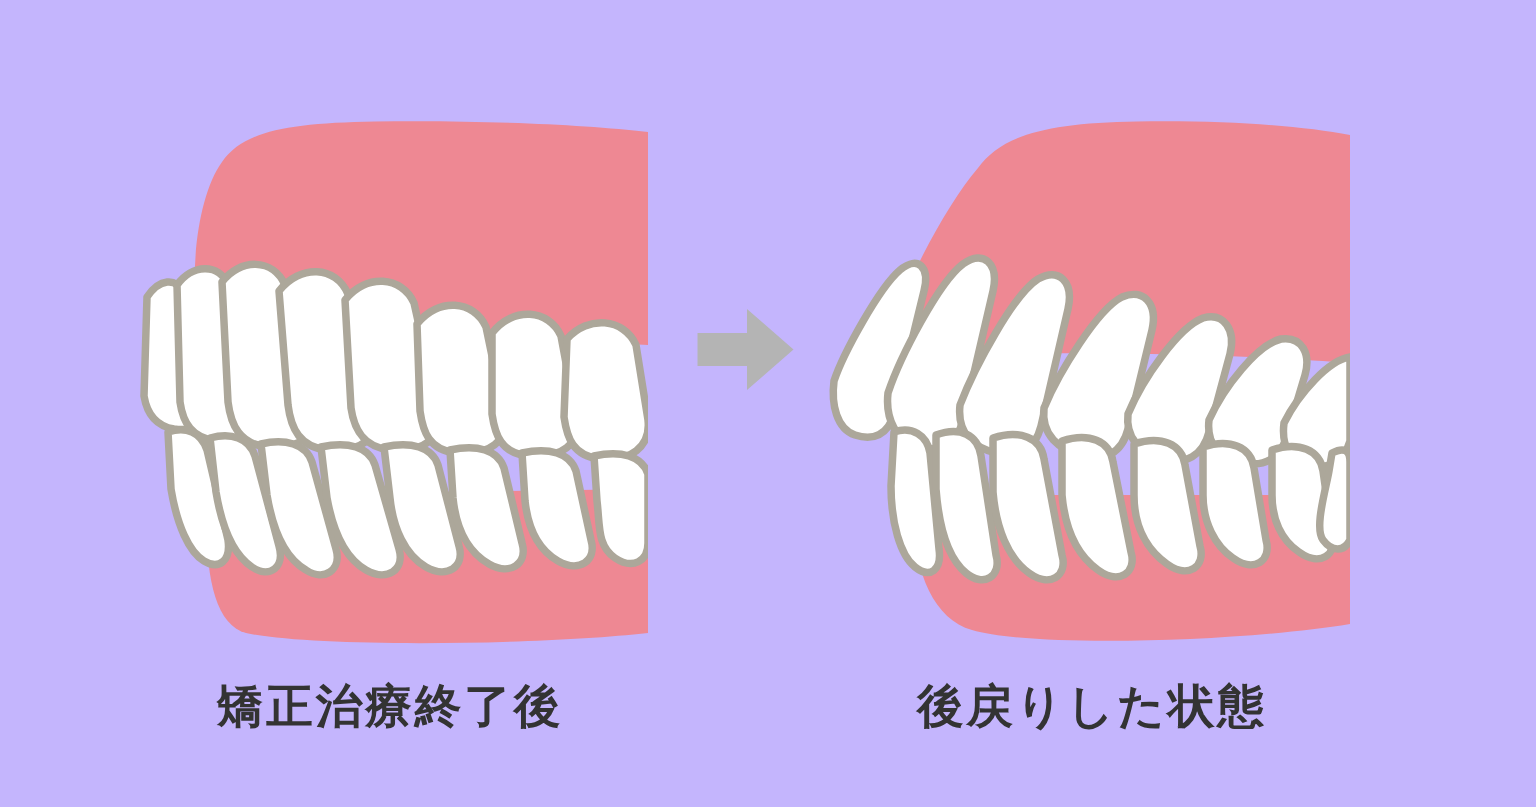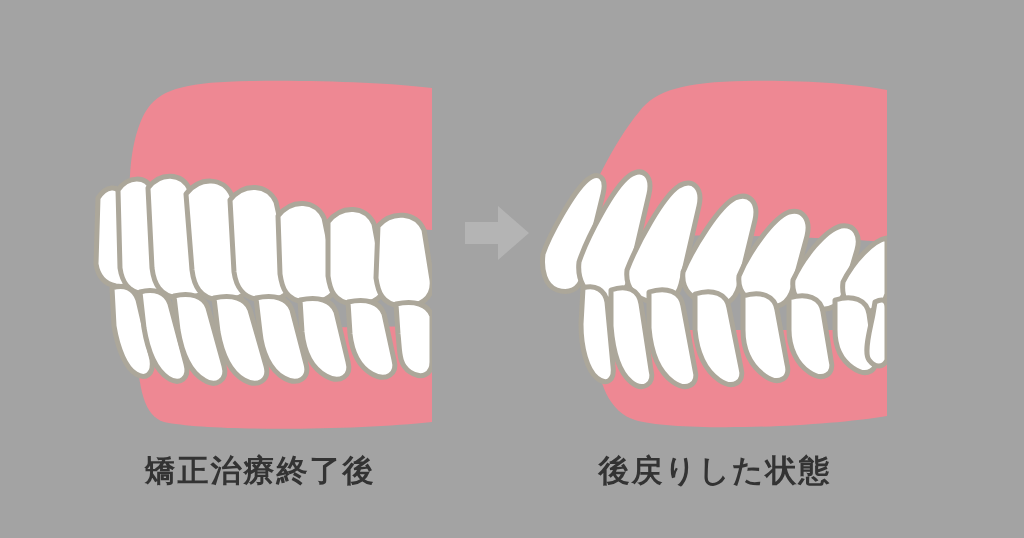--- a/index.html
+++ b/index.html
@@ -10,29 +10,29 @@
   body {
     width: 1024px;
     height: 538px;
     font-family: "Liberation Sans", "DejaVu Sans", sans-serif;
     overflow: hidden;
   }
   #root {
     position: relative;
     width: 1024px;
     height: 538px;
-    background: #a3a3a3;
+    background: #c4b5fd;
   }
   .panel {
     position: absolute;
     top: 0;
     height: 538px;
   }
   #panel-before { left: 60px;  width: 400px; }
-  #panel-after  { left: 515px; width: 400px; }
+  #panel-after  { left: 528px; width: 400px; }
 
   .illustration {
     position: absolute;
     top: 30px;
     left: 0;
     width: 400px;
     height: 410px;
   }
   .caption {
     position: absolute;

